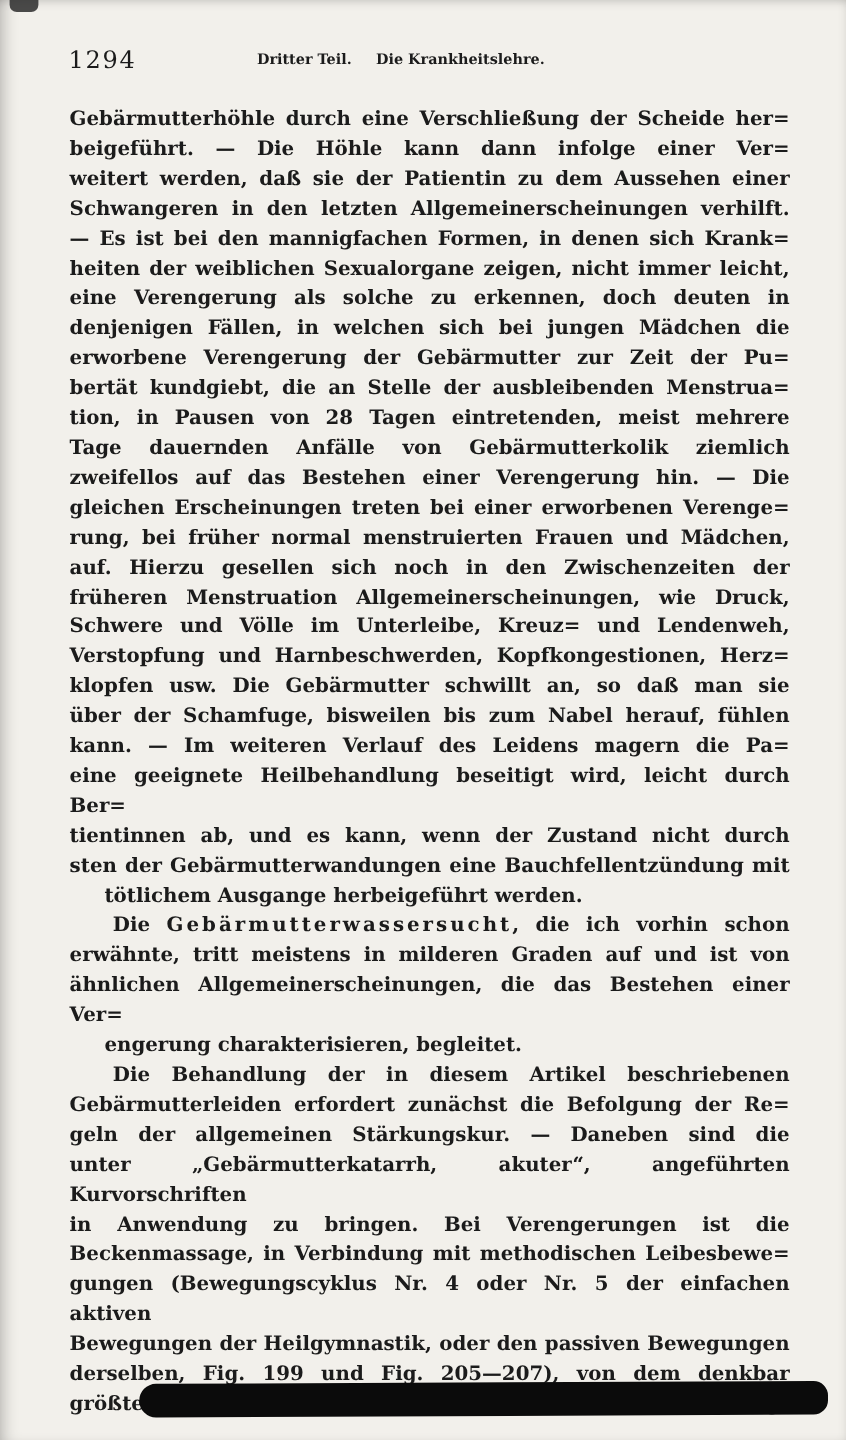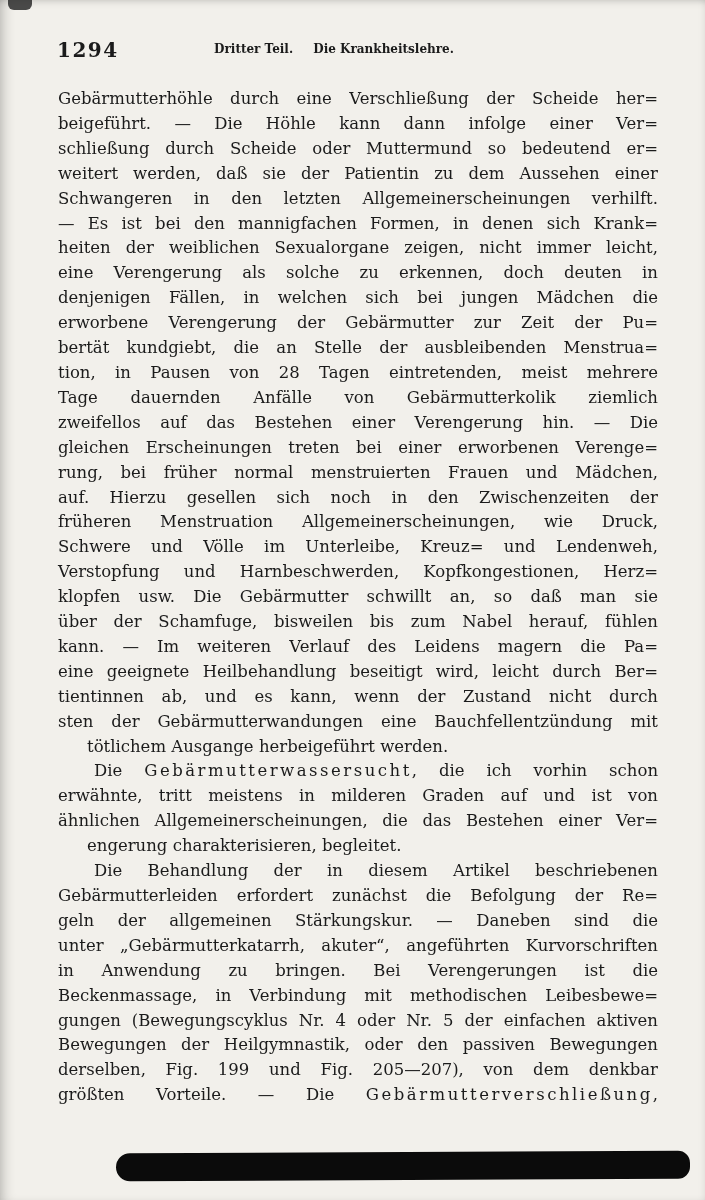--- a/index.html
+++ b/index.html
@@ -12,36 +12,36 @@
     color: var(--ink, #1b1b1b);
     font-family: "DejaVu Serif", "Liberation Serif", serif;
     overflow: hidden;
     box-shadow: inset 10px 0 14px -9px rgba(0,0,0,.30),
                 inset -5px 0 10px -7px rgba(0,0,0,.14),
                 inset 0 8px 10px -8px rgba(0,0,0,.18);
   }
   .header { position: absolute; top: 38px; left: 0; width: 100%; height: 28px; }
   .pagenum {
     position: absolute; left: 57px; top: 0;
-    font-size: 20px; font-weight: 700; letter-spacing: 1.5px;
+    font-size: 20px; font-weight: 400; letter-spacing: 1.5px;
   }
   .running-title {
     position: absolute; left: 334px; top: 4px;
     transform: translateX(-50%);
     white-space: nowrap;
     font-size: 12px; font-weight: 700;
   }
   .running-title .part { display: inline-block; }
   .running-title .part + .part { margin-left: 16px; }
   .text-block { position: absolute; top: 87px; left: 58px; width: 600px; }
   .paragraph { margin: 0; }
   .line {
     font-size: 16.5px;
     line-height: 24.9px;
-    font-weight: 400;
+    font-weight: 700;
     text-align: justify;
     text-align-last: justify;
     text-justify: inter-word;
   }
   .line.flush { text-align-last: left; margin-left: 29px; }
   .line.indent { padding-left: 36px; }
   .sperr { letter-spacing: 2.5px; }
   .artifact-bar {
     position: absolute;
     left: 116px; top: 1152px;
@@ -69,21 +69,20 @@
     <span class="running-title">
       <span class="part">Dritter Teil.</span>
       <span class="part">Die Krankheitslehre.</span>
     </span>
   </div>
 
   <div class="text-block" id="text-block">
       <div class="paragraph">
         <div class="line">Gebärmutterhöhle durch eine Verschließung der Scheide her=</div>
         <div class="line">beigeführt. — Die Höhle kann dann infolge einer Ver=</div>
-        <div class="line">schließung durch Scheide oder Muttermund so bedeutend er=</div>
         <div class="line">weitert werden, daß sie der Patientin zu dem Aussehen einer</div>
         <div class="line">Schwangeren in den letzten Allgemeinerscheinungen verhilft.</div>
         <div class="line">— Es ist bei den mannigfachen Formen, in denen sich Krank=</div>
         <div class="line">heiten der weiblichen Sexualorgane zeigen, nicht immer leicht,</div>
         <div class="line">eine Verengerung als solche zu erkennen, doch deuten in</div>
         <div class="line">denjenigen Fällen, in welchen sich bei jungen Mädchen die</div>
         <div class="line">erworbene Verengerung der Gebärmutter zur Zeit der Pu=</div>
         <div class="line">bertät kundgiebt, die an Stelle der ausbleibenden Menstrua=</div>
         <div class="line">tion, in Pausen von 28 Tagen eintretenden, meist mehrere</div>
         <div class="line">Tage dauernden Anfälle von Gebärmutterkolik ziemlich</div>

